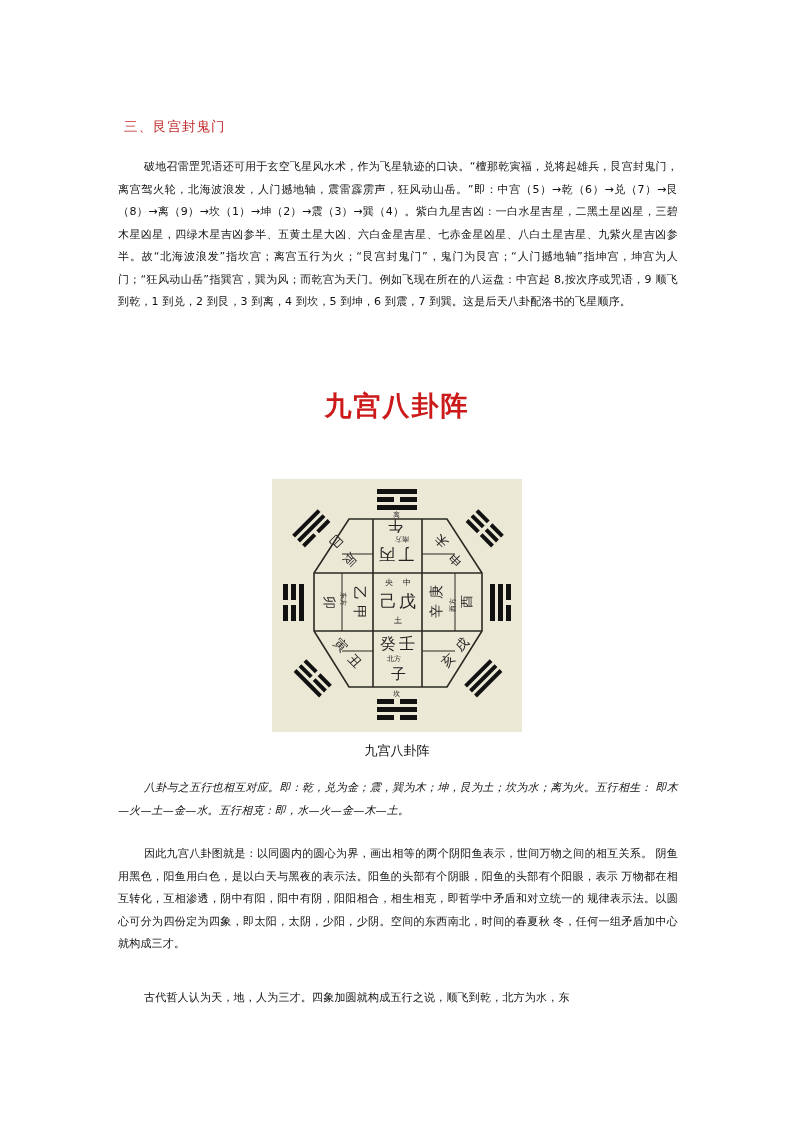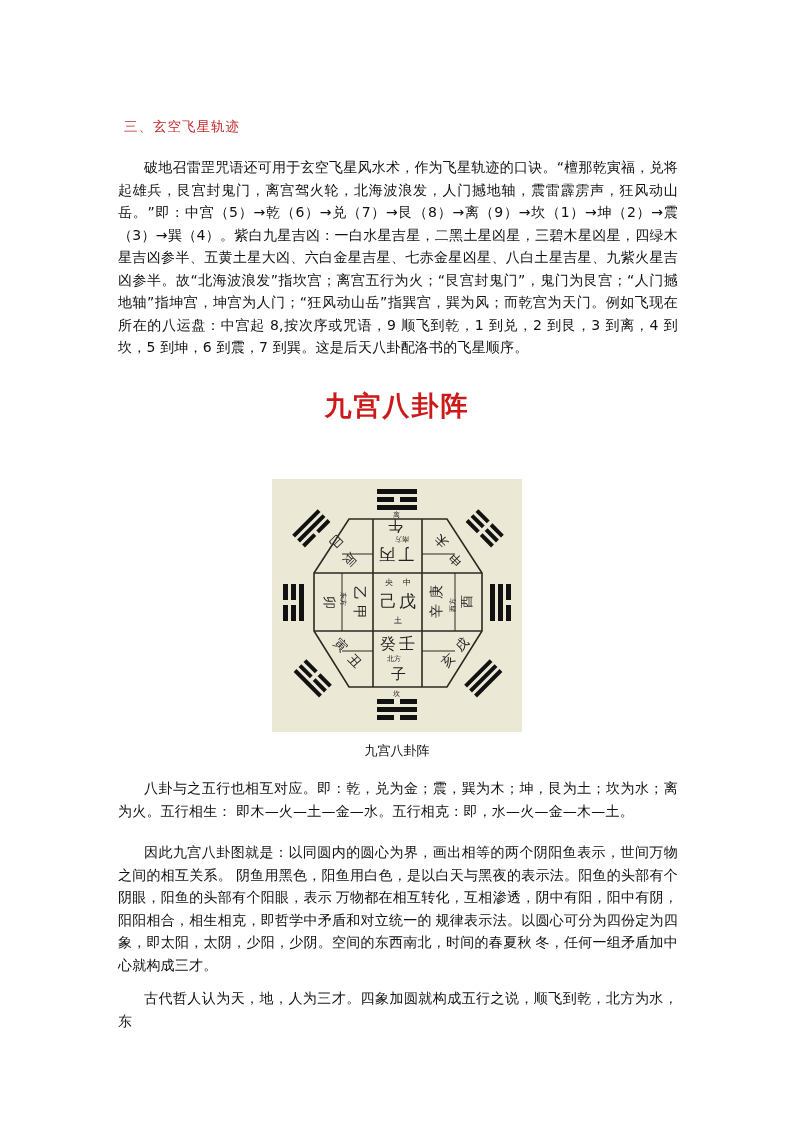--- a/index.html
+++ b/index.html
@@ -20,28 +20,28 @@
       left: 124px;
       top: 118px;
       font-size: 13.5px;
       color: #c0282a;
       letter-spacing: 1px;
     }
     .para {
       position: absolute;
       left: 118px;
       width: 560px;
-      font-size: 14px;
+      font-size: 11px;
       line-height: 22.5px;
       text-indent: 26px;
       text-align: justify;
       letter-spacing: 0.2px;
     }
     .p1 { top: 156px; }
-    .p2 { top: 777px; }
+    .p2 { top: 777px; font-style: italic; }
     .p3 { top: 842px; font-family: Liberation Serif, serif; }
     .p4 { top: 987px; }
     .big-title {
       position: absolute;
       left: 0;
       width: 794px;
       top: 388px;
       text-align: center;
       font-size: 27px;
       font-weight: bold;
@@ -63,21 +63,21 @@
       width: 794px;
       top: 742px;
       text-align: center;
       font-size: 13px;
       color: #111;
     }
   </style>
 </head>
 <body>
 
-<div class="section-heading">三、玄空飞星轨迹</div>
+<div class="section-heading">三、艮宫封鬼门</div>
 
 <div class="para p1">破地召雷罡咒语还可用于玄空飞星风水术，作为飞星轨迹的口诀。“檀那乾寅福，兑将起雄兵，艮宫封鬼门，离宫驾火轮，北海波浪发，人门撼地轴，震雷霹雳声，狂风动山岳。”即：中宫（5）→乾（6）→兑（7）→艮（8）→离（9）→坎（1）→坤（2）→震（3）→巽（4）。紫白九星吉凶：一白水星吉星，二黑土星凶星，三碧木星凶星，四绿木星吉凶参半、五黄土星大凶、六白金星吉星、七赤金星凶星、八白土星吉星、九紫火星吉凶参半。故“北海波浪发”指坎宫；离宫五行为火；“艮宫封鬼门”，鬼门为艮宫；“人门撼地轴”指坤宫，坤宫为人门；“狂风动山岳”指巽宫，巽为风；而乾宫为天门。例如飞现在所在的八运盘：中宫起 8,按次序或咒语，9 顺飞到乾，1 到兑，2 到艮，3 到离，4 到坎，5 到坤，6 到震，7 到巽。这是后天八卦配洛书的飞星顺序。</div>
 
 <div class="big-title">九宫八卦阵</div>
 
 <div class="diagram-wrap">
   <svg width="250" height="253" viewBox="0 0 250 253" xmlns="http://www.w3.org/2000/svg">
     <g stroke="#2a2a22" stroke-width="1.6" fill="none">
 
       <polygon points="77,40 175,40 210,94 210,152 175,208 77,208 42,152 42,94"></polygon>

